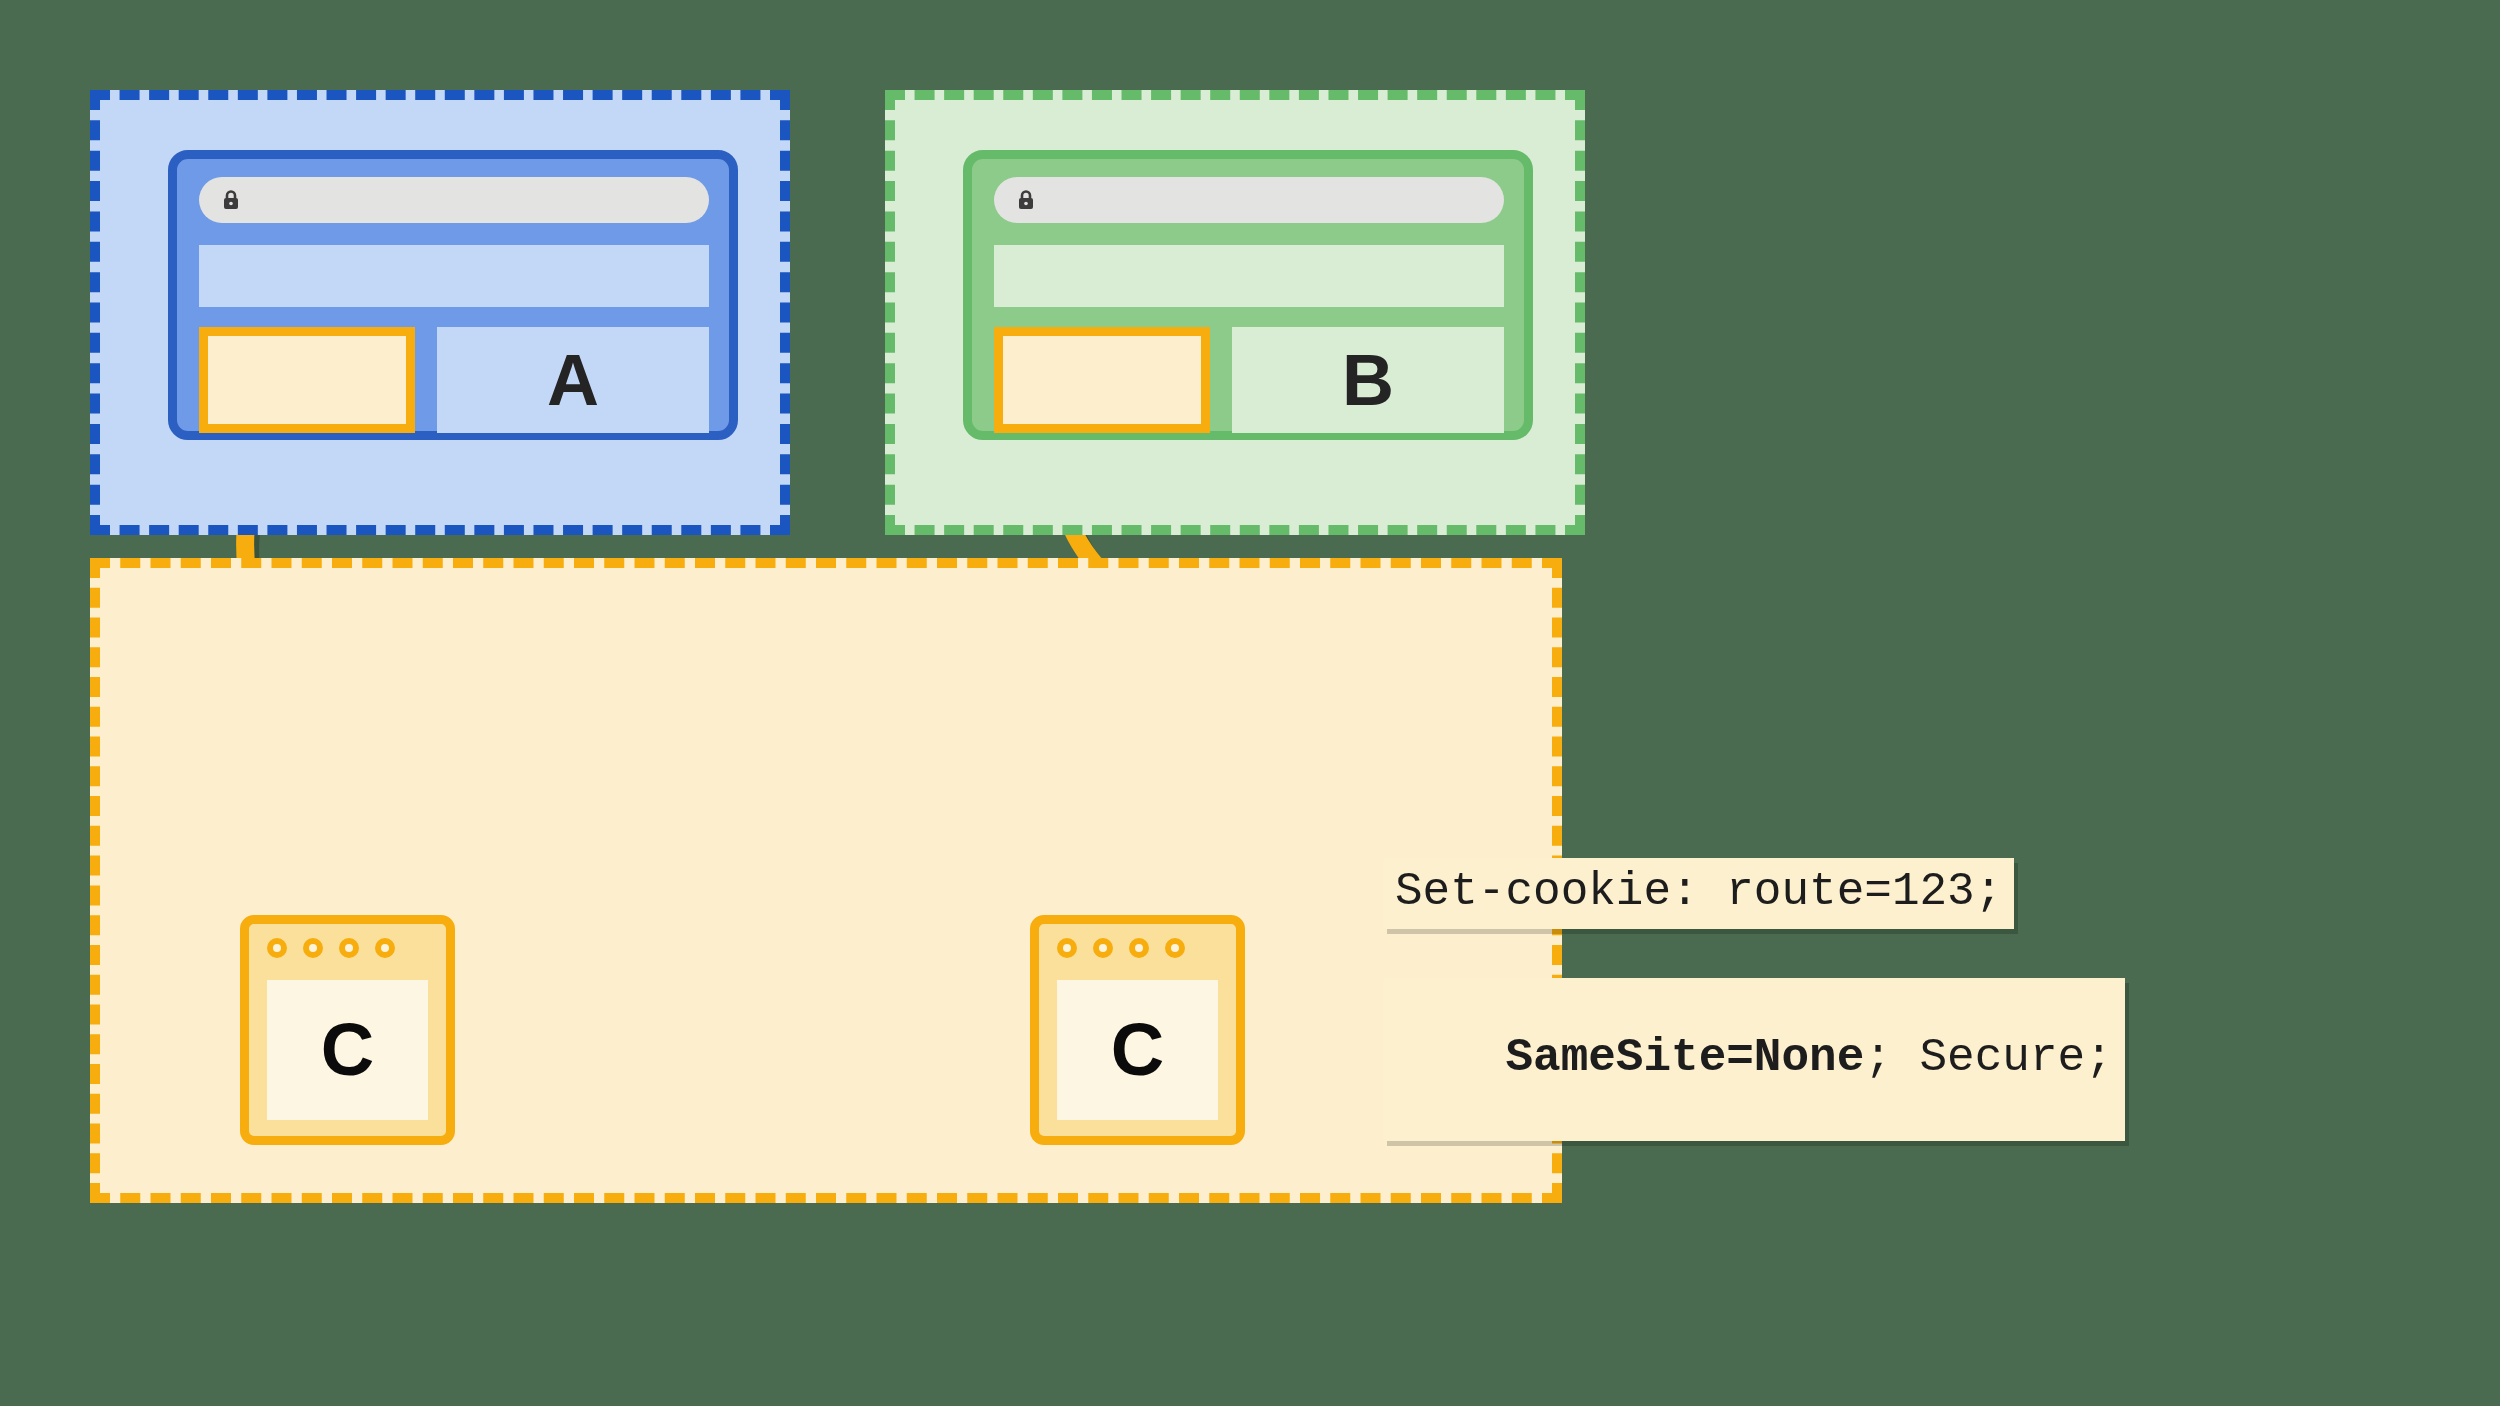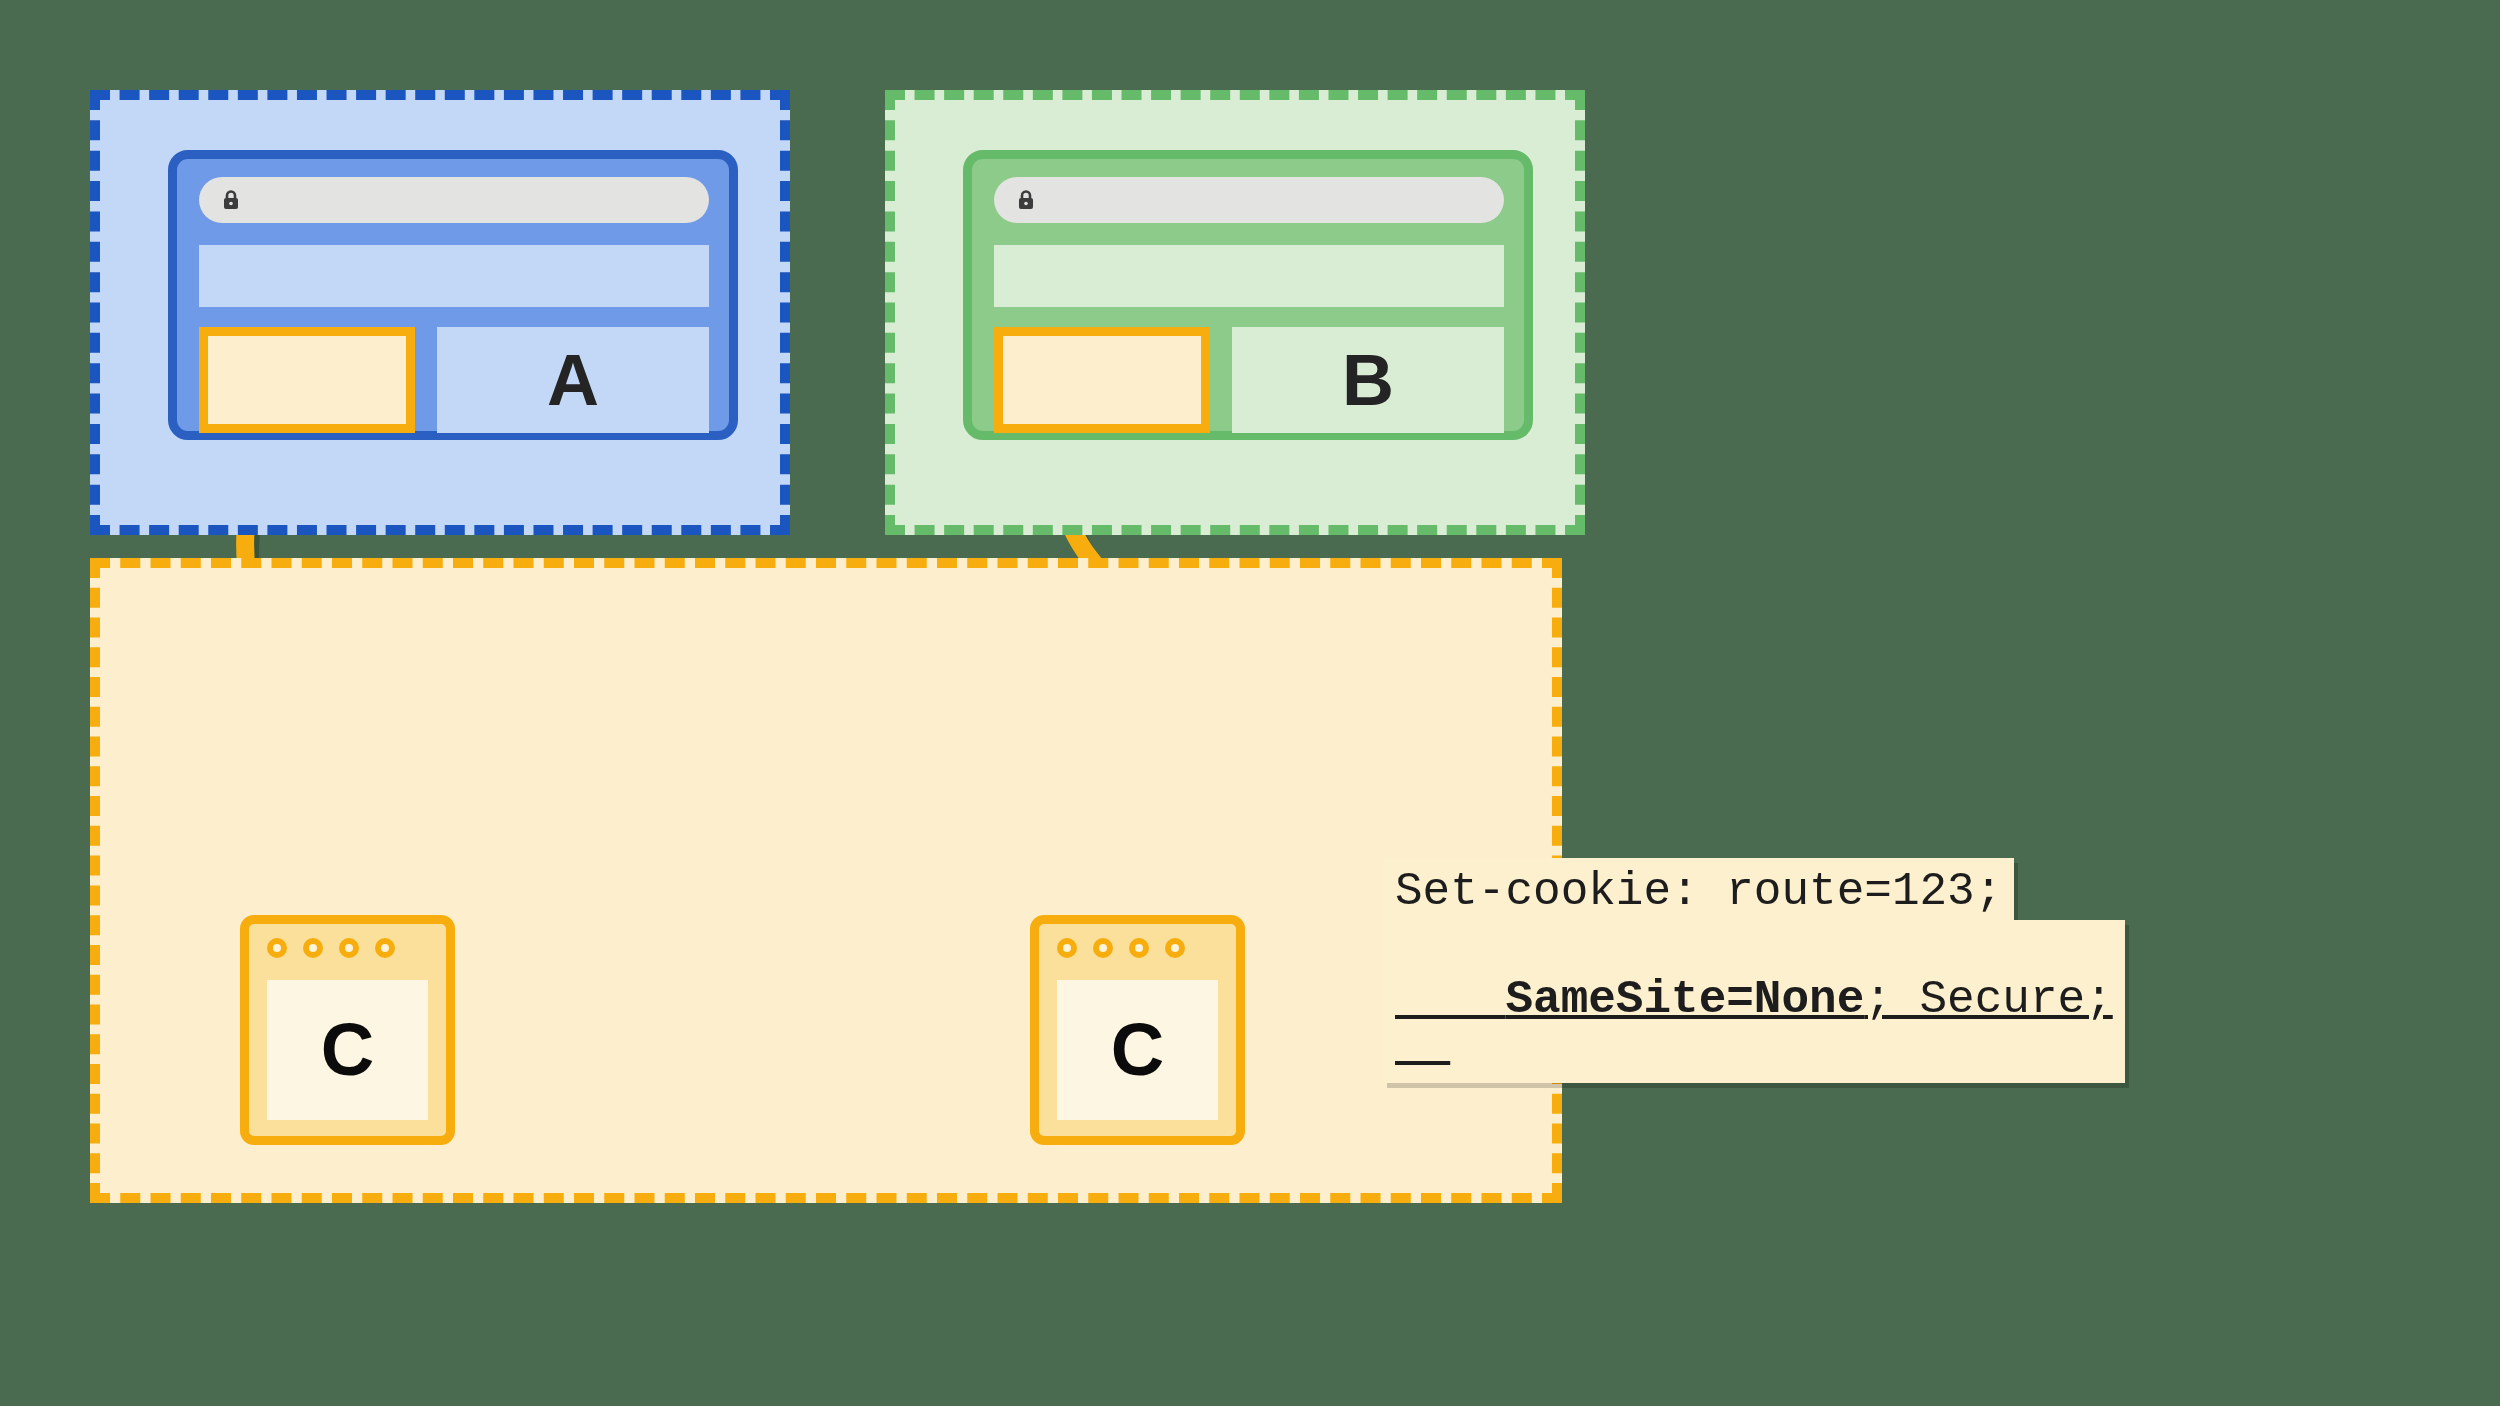--- a/index.html
+++ b/index.html
@@ -51,21 +51,21 @@
   .server-letter{font-size:74px;font-weight:700;color:#0b0b0b;line-height:1;
                  font-family:"Liberation Sans",sans-serif;}
 
   
   .code-label{position:absolute;box-sizing:border-box;background:#fdf0cf;
               color:#1d1d1d;font-family:"Liberation Mono",monospace;
               font-size:46px;line-height:1;white-space:pre;
               padding:11px 12px 14px 12px;
               box-shadow:4px 5px 0 rgba(0,0,0,0.18);}
   .code-1{left:1383px;top:858px;}
-  .code-2{left:1383px;top:920px;text-decoration:underline;}
+  .code-2{left:1383px;top:978px;}
   .code-2 b{font-weight:700;}
 </style>
 </head>
 <body>
 
 <div id="stage">
 
   <svg id="canvas" viewBox="0 0 2500 1406">
     <defs>
 

